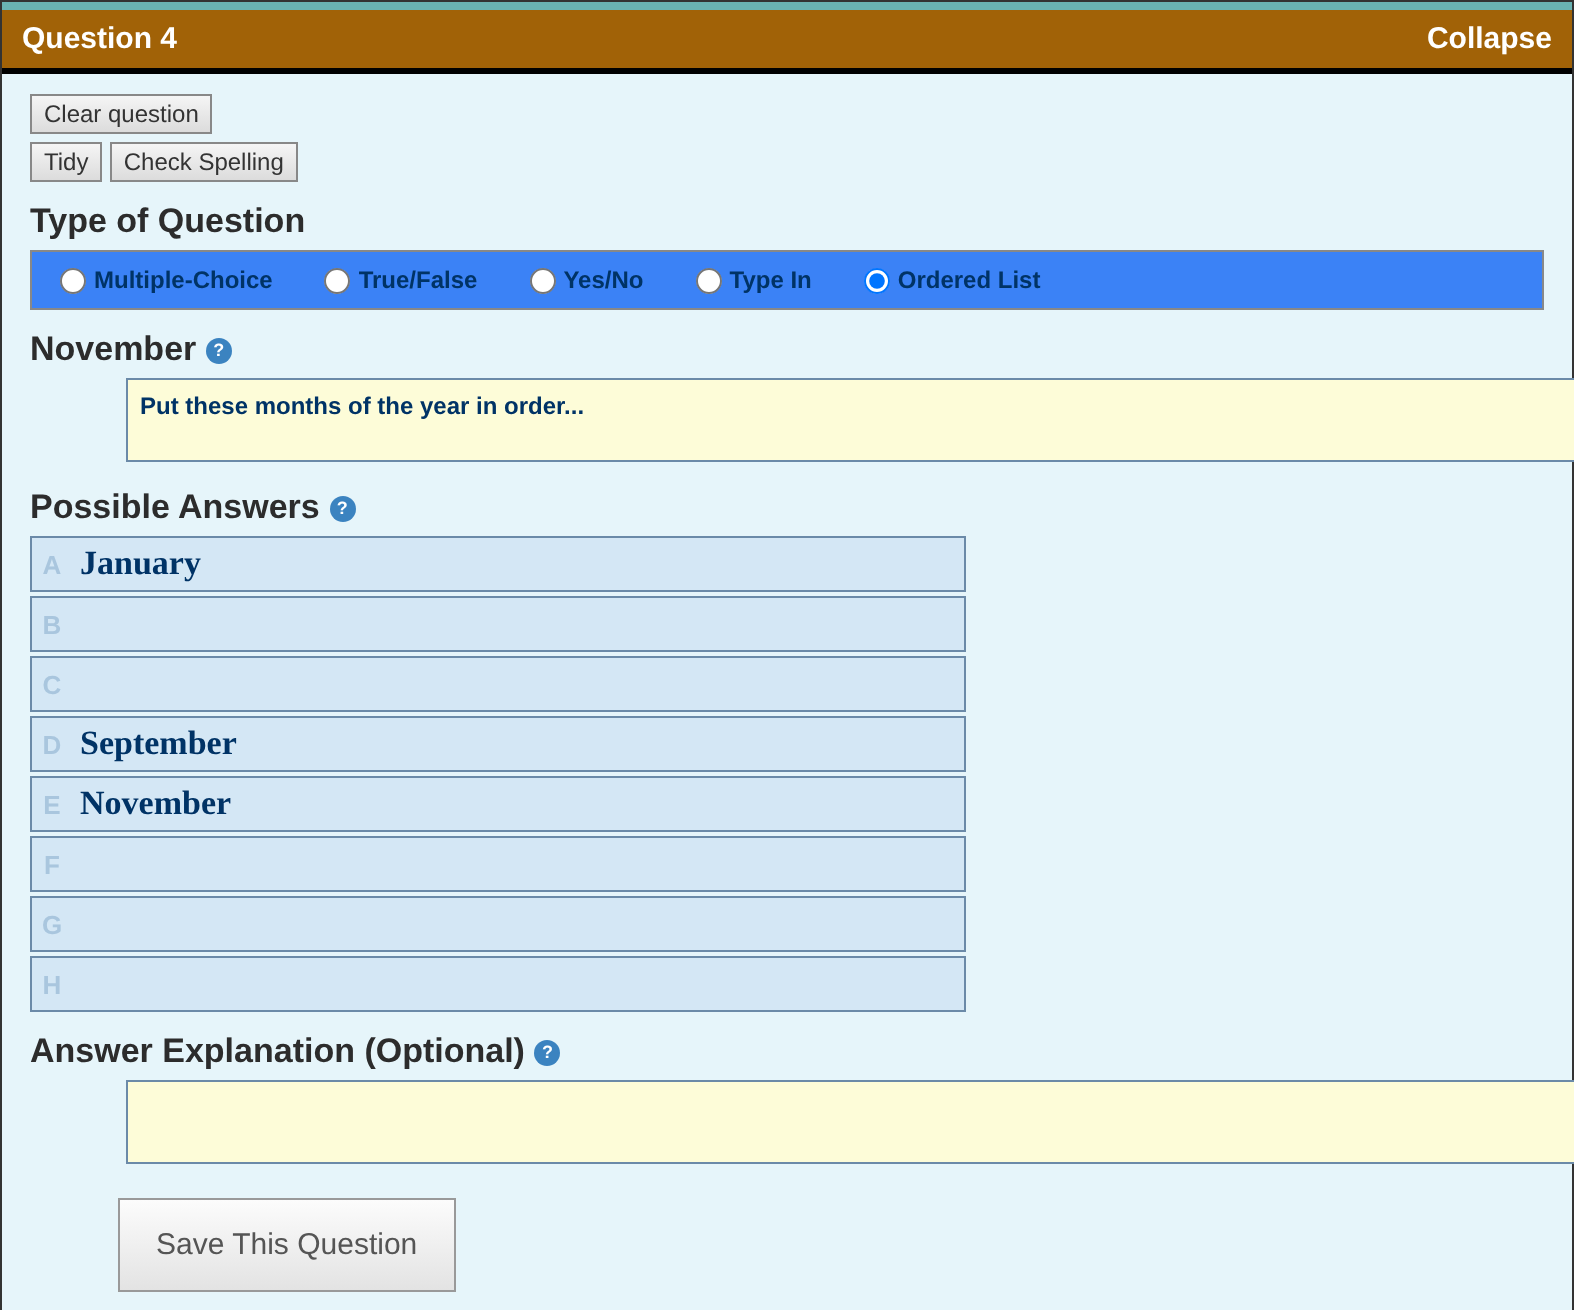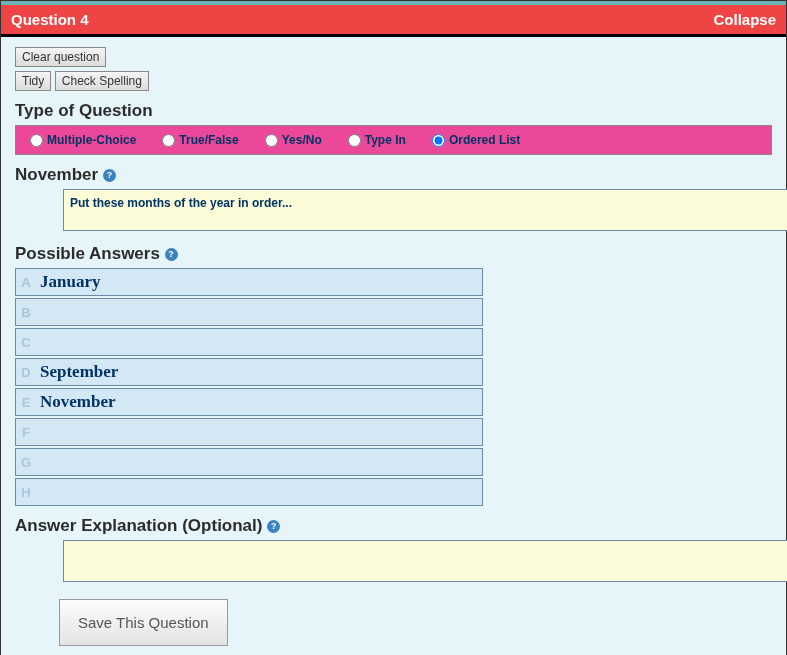--- a/index.html
+++ b/index.html
@@ -7,21 +7,21 @@
     margin: 0;
     font-family: Verdana, Geneva, sans-serif;
     font-size: 13px;
     background: #ffffff;
   }
   .wrap {
     width: 787px;
     border: 1px solid #333;
   }
   .header {
-    background: #ef4444;
+    background: #a16207;
     color: #ffffff;
     padding: 6px 10px;
     border-top: 4px solid #6ab3b3;
     border-bottom: 3px solid #000000;
     display: flex;
     justify-content: space-between;
     font-weight: bold;
     font-size: 15px;
   }
   .body {
@@ -52,21 +52,21 @@
     background: #3b83c0;
     color: #fff;
     font-size: 9px;
     line-height: 13px;
     text-align: center;
     vertical-align: middle;
     font-weight: bold;
     cursor: pointer;
   }
   .type-bar {
-    background: #ec4899;
+    background: #3b82f6;
     border: 1px solid #888;
     padding: 7px 14px;
     display: flex;
     gap: 26px;
     align-items: center;
   }
   .type-opt {
     display: flex;
     align-items: center;
     gap: 4px;

